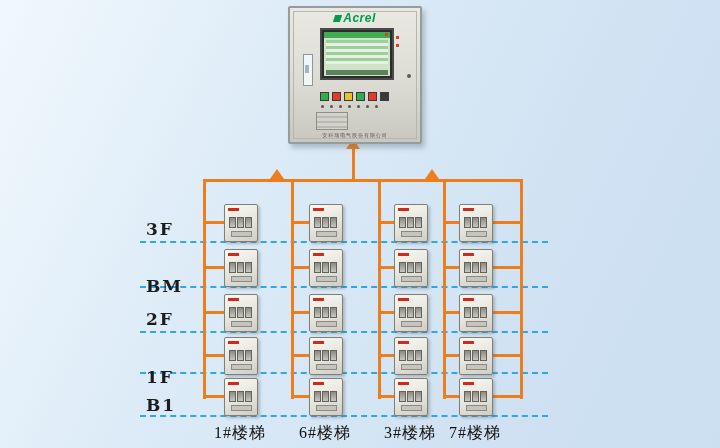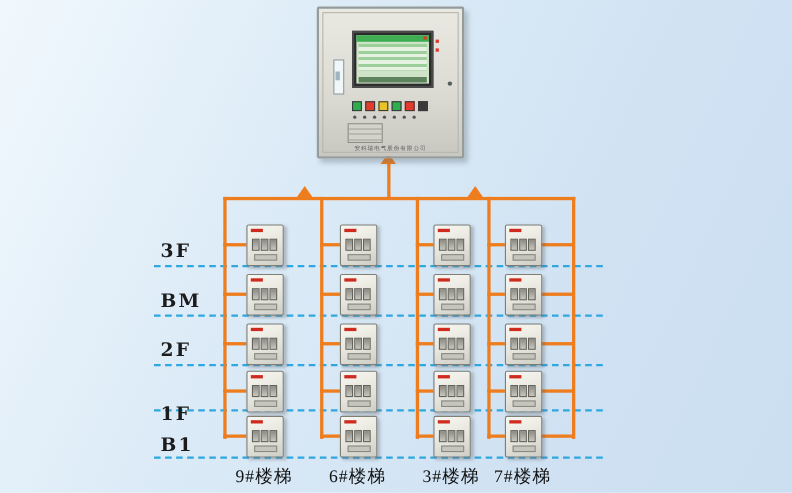--- a/index.html
+++ b/index.html
@@ -77,21 +77,21 @@
 
 <div class="stage">
 
   <div class="dashed" style="top:241px"></div>
   <div class="dashed" style="top:286px"></div>
   <div class="dashed" style="top:331px"></div>
   <div class="dashed" style="top:372px"></div>
   <div class="dashed" style="top:415px"></div>
 
   <div class="floor-label" style="top:219px">3F</div>
-  <div class="floor-label" style="top:264px">BM</div>
+  <div class="floor-label" style="top:276px">BM</div>
   <div class="floor-label" style="top:309px">2F</div>
   <div class="floor-label" style="top:367px">1F</div>
   <div class="floor-label" style="top:395px">B1</div>
 
   <div id="lines">
     <div class="hline" style="left:203px;top:179px;width:320px"></div>
     <div class="vline" style="left:203px;top:179px;height:220px"></div>
     <div class="vline" style="left:291px;top:179px;height:220px"></div>
     <div class="vline" style="left:378px;top:179px;height:220px"></div>
     <div class="vline" style="left:443px;top:179px;height:220px"></div>
@@ -265,27 +265,28 @@
       </div>
       <div class="device" style="left: 459px; top: 378px;">
         <span class="d-logo"></span>
         <span class="d-sw s1"></span>
         <span class="d-sw s2"></span>
         <span class="d-sw s3"></span>
         <span class="d-slot"></span>
       </div>
     </div>
 
-  <div class="col-label" style="left:240px">9#楼梯</div>
+  <div class="col-label" style="left:240px">1#楼梯</div>
   <div class="col-label" style="left:325px">6#楼梯</div>
   <div class="col-label" style="left:410px">3#楼梯</div>
   <div class="col-label" style="left:475px">7#楼梯</div>
 
   <div class="cabinet">
     <div class="cab-inner"></div>
+    <div class="brand"><span class="brand-mark"></span><span>Acrel</span></div>
     <div class="screen">
       <div class="scr-inner">
         <div class="scr-bar"></div>
         <div class="scr-rows"></div>
         <div class="scr-foot"></div>
         <div class="scr-dot"></div>
       </div>
     </div>
     <div class="gauge">
       <div class="gauge-mark"></div>

